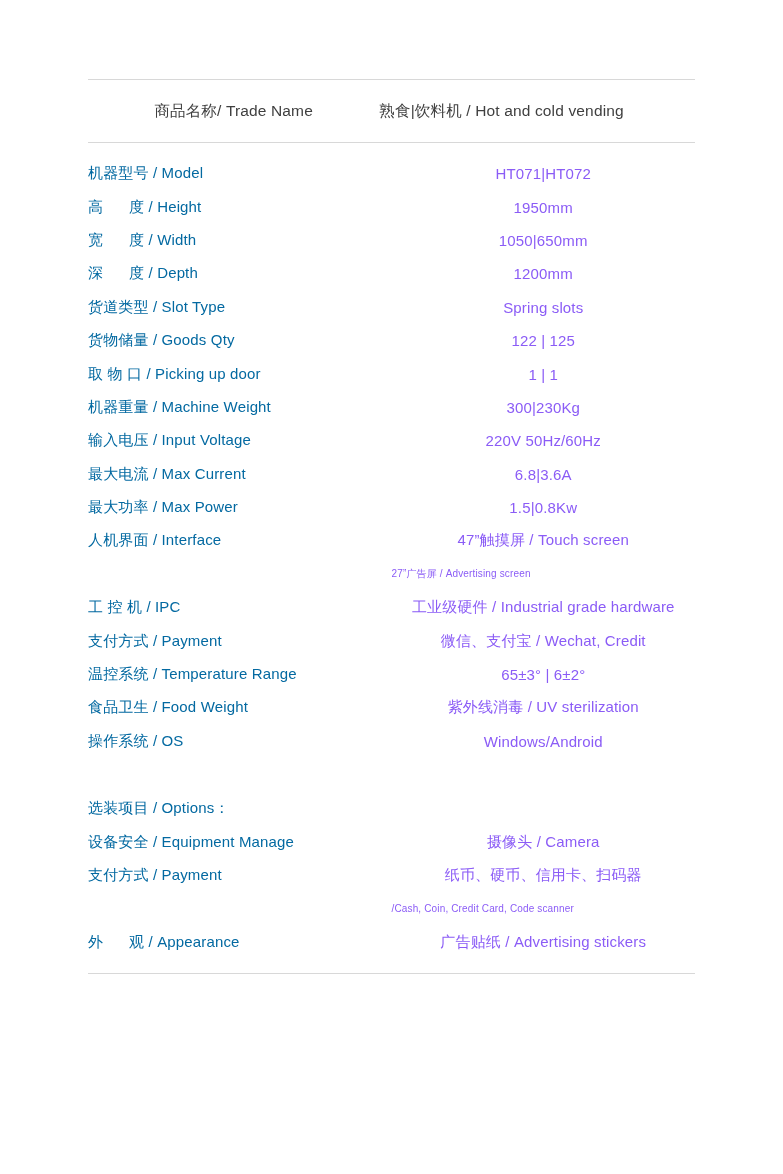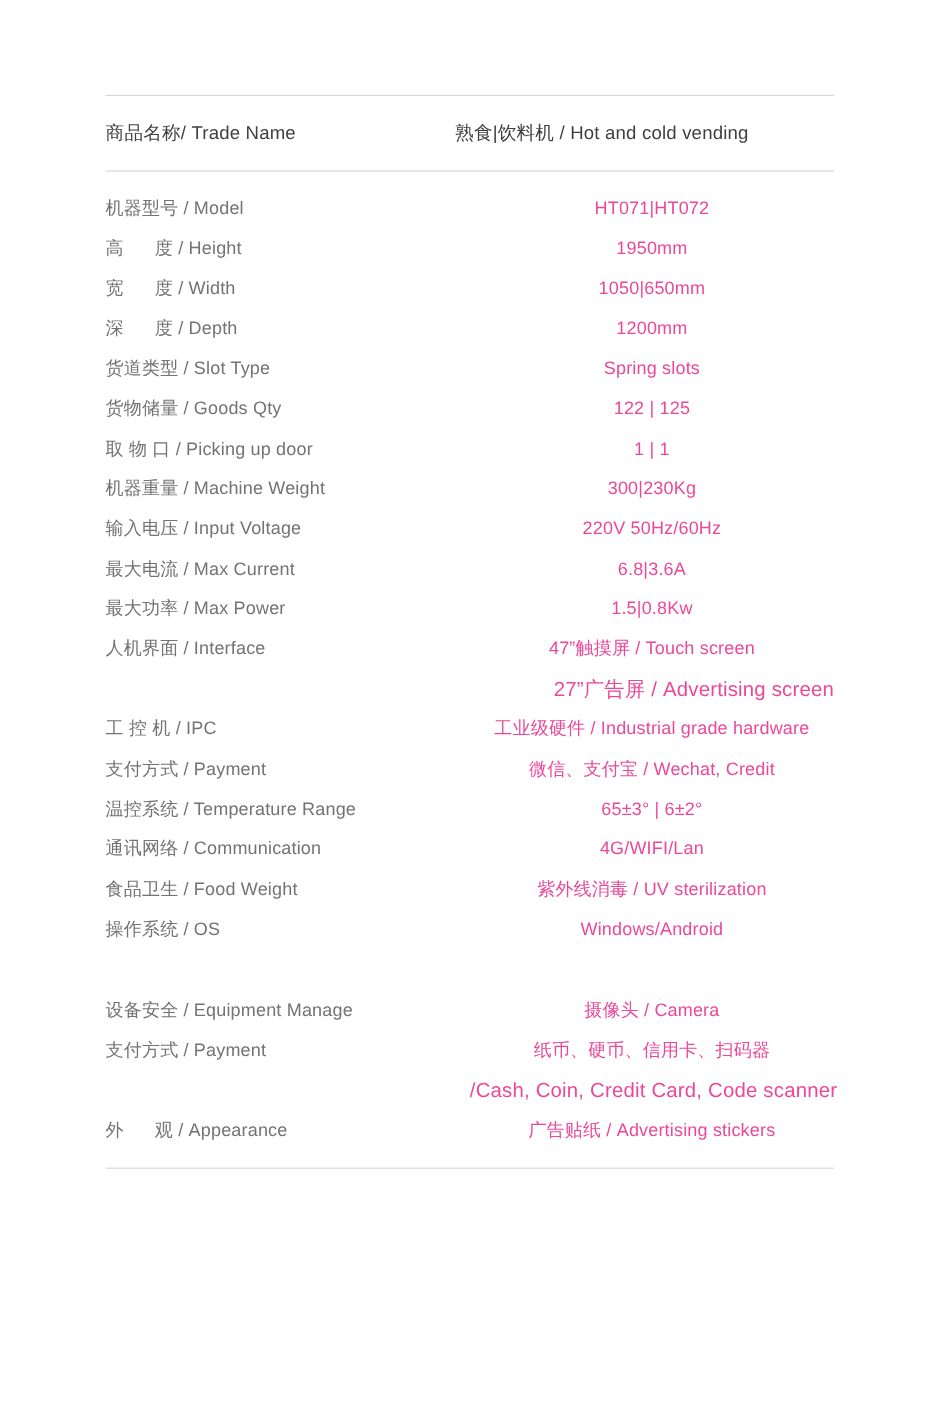--- a/index.html
+++ b/index.html
@@ -42,37 +42,37 @@
   .col-label { width: 48%; }
   .col-value { width: 52%; }
 
   .head-row td {
     height: 62px;
     font-size: 15.5px;
     color: #3f3f3f;
   }
   .label {
     font-size: 15px;
-    color: #737373;
+    color: #0369a1;
     letter-spacing: 0.15px;
     white-space: pre;
   }
   .value {
     font-size: 15px;
-    color: #ec4899;
+    color: #8b5cf6;
     text-align: center;
     letter-spacing: 0.15px;
     white-space: pre;
   }
   .row td { height: 33.4px; }
   .spacer-sm td { height: 14px; }
   .spacer-lg td { height: 34px; }
   .head-value { text-align: left; font-size: 15.5px; }
-  .head-label { font-size: 15.5px; }
-  .cont-value { text-align: right; font-size: 17px; }
+  .head-label { font-size: 15.5px; text-align: center; }
+  .cont-value { text-align: left; font-size: 10px; }
 </style>
 </head>
 <body>
 
 <div class="sheet">
 
   <div class="rule top"></div>
 
   <table class="spec">
     <tbody>
@@ -149,36 +149,36 @@
       </tr>
       <tr class="row">
         <td class="col-label label">支付方式 / Payment</td>
         <td class="col-value value">微信、支付宝 / Wechat, Credit</td>
       </tr>
       <tr class="row">
         <td class="col-label label">温控系统 / Temperature Range</td>
         <td class="col-value value">65±3° | 6±2°</td>
       </tr>
       <tr class="row">
-        <td class="col-label label">通讯网络 / Communication</td>
-        <td class="col-value value">4G/WIFI/Lan</td>
-      </tr>
-      <tr class="row">
         <td class="col-label label">食品卫生 / Food Weight</td>
         <td class="col-value value">紫外线消毒 / UV sterilization</td>
       </tr>
       <tr class="row">
         <td class="col-label label">操作系统 / OS</td>
         <td class="col-value value">Windows/Android</td>
       </tr>
 
       <tr class="spacer-lg">
           <td colspan="2"></td>
         </tr>
 
+      <tr class="row">
+        <td class="col-label label">选装项目 / Options：</td>
+        <td class="col-value value"></td>
+      </tr>
       <tr class="row">
         <td class="col-label label">设备安全 / Equipment Manage</td>
         <td class="col-value value">摄像头 / Camera</td>
       </tr>
       <tr class="row">
         <td class="col-label label">支付方式 / Payment</td>
         <td class="col-value value">纸币、硬币、信用卡、扫码器</td>
       </tr>
       <tr class="row">
         <td class="col-label label"></td>

